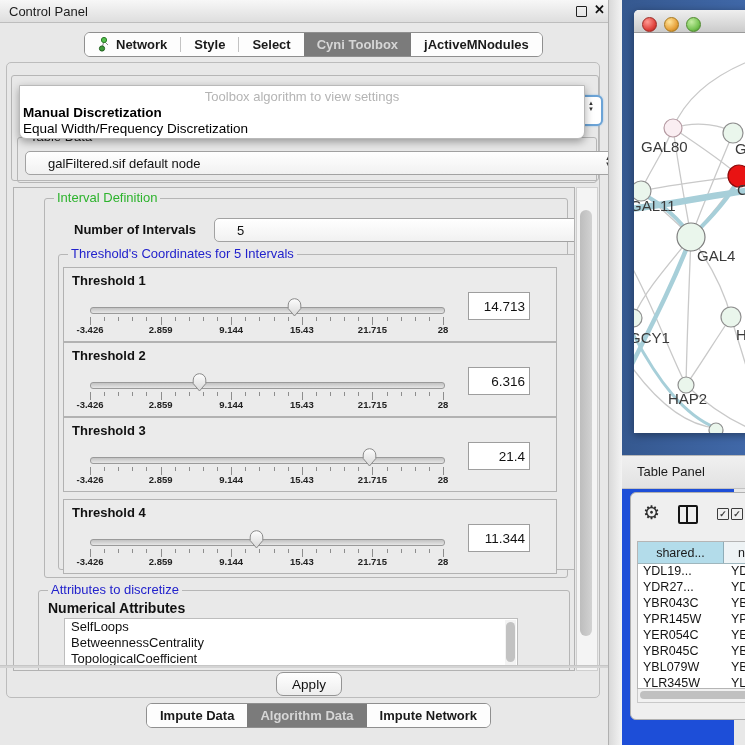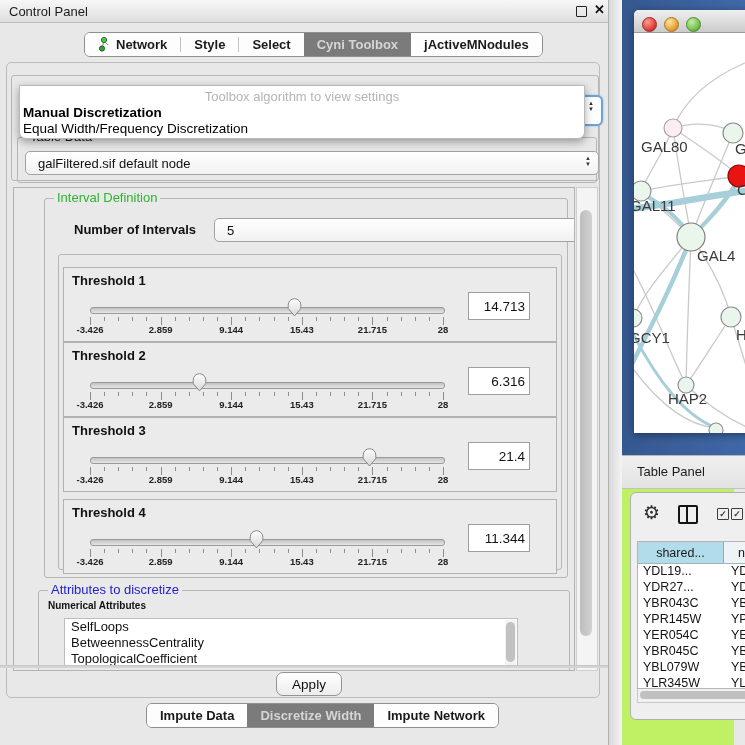--- a/index.html
+++ b/index.html
@@ -53,38 +53,38 @@
                  font-size:13px;color:#b4b4b4;}
   #alg-popup .opt{position:absolute;left:3px;font-size:13.5px;color:#000;white-space:nowrap;}
   #alg-popup .opt0{top:19px;font-weight:bold;}
   #alg-popup .opt1{top:35px;}
 
   
   #td-box{left:10px;top:74px;width:578px;height:44px;}
   #td-lab{left:20px;top:66px;color:#1a1a1a;}
   .combo{position:absolute;background:linear-gradient(#ffffff,#f1f1f1);
          border:1px solid #a2a2a2;border-radius:5px;font-size:13px;color:#111;
-         display:flex;align-items:center;padding:0 12px;}
+         display:flex;align-items:center;padding:0 22px;}
   #td-combo{left:18px;top:88px;width:548px;height:22px;}
 
   
   #inner-panel{left:6px;top:124px;width:560px;height:482px;background:#e9e9e9;
                border:1px solid #b2b2b2;overflow:hidden;}
   #v-scroll{left:569px;top:124px;width:20px;height:482px;background:#f4f4f4;
             border:1px solid #cfcfcf;}
   #v-scroll .thumb{position:absolute;left:3px;top:22px;width:12px;height:426px;
                    background:linear-gradient(90deg,#bdbdbd,#d2d2d2);border-radius:7px;}
 
   
   #int-box{left:30px;top:10px;width:522px;height:378px;}
   #int-lab{left:40px;top:2px;color:#2db32d;}
   #noi-label{left:60px;top:34px;font-size:13px;font-weight:bold;color:#111;}
   #noi-combo{left:200px;top:30px;width:348px;height:22px;}
 
-  #thr-box{left:44px;top:66px;width:502px;height:314px;background:#e9e9e9;}
+  #thr-box{left:44px;top:66px;width:502px;height:314px;background:#e9e9e9;padding-left:37px;}
   #thr-lab{left:54px;top:58px;color:#2222cc;}
 
   .tbox{position:absolute;left:4px;width:492px;height:73px;background:#ebebeb;
         border:1px solid #b2b2b2;}
   .tlabel{position:absolute;left:8px;top:5px;font-size:13px;font-weight:bold;color:#111;}
   .track{position:absolute;left:26px;top:39px;width:353px;height:5px;border:1px solid #9a9a9a;
          border-radius:3px;background:linear-gradient(#c2c2c2,#e6e6e6);}
   .thumb{position:absolute;top:30px;width:15px;height:19px;}
   .ticks{position:absolute;left:26px;top:49px;width:353px;height:9px;}
   .ticks i{position:absolute;top:0;width:1px;background:#8d8d8d;display:block;}
@@ -93,40 +93,40 @@
   .scale{position:absolute;left:26px;top:56px;width:353px;height:12px;}
   .scale span{position:absolute;transform:translateX(-50%);font-size:9.5px;
               font-weight:bold;color:#222;white-space:nowrap;}
   .tvalue{position:absolute;left:404px;top:24px;width:52px;height:26px;background:#fff;
           border:1px solid #9e9e9e;font-family:"Liberation Sans",sans-serif;
           font-size:13.5px;color:#111;text-align:right;padding:0 4px;}
 
   
   #attr-box{left:24px;top:402px;width:530px;height:90px;}
   #attr-lab{left:34px;top:394px;color:#2222cc;}
-  #num-lab{left:34px;top:412px;font-size:10px;font-weight:bold;color:#111;}
+  #num-lab{left:34px;top:412px;font-size:14px;font-weight:bold;color:#111;}
   #attr-list{left:50px;top:430px;width:452px;height:47px;background:#fff;
              border:1px solid #bdbdbd;overflow:hidden;}
   #attr-list .it{font-size:13px;color:#111;padding-left:6px;line-height:16px;white-space:nowrap;}
   #attr-scroll{position:absolute;right:1px;top:1px;width:11px;height:45px;background:#f3f3f3;}
   #attr-scroll .thumb{position:absolute;left:1px;top:2px;width:9px;height:40px;
                       background:#c2c2c2;border-radius:5px;}
 
   
   #apply-btn{left:269px;top:609px;width:64px;height:22px;background:linear-gradient(#ffffff,#ededed);
              border:1px solid #949494;border-radius:7px;font-size:13.5px;color:#111;
              display:flex;align-items:center;justify-content:center;}
   #hline{left:0;top:665px;width:608px;height:2px;background:#d4d4d4;border-top:1px solid #c6c6c6;}
 
   
   #divider{left:608px;top:0;width:14px;height:745px;background:linear-gradient(90deg,#d9d9d9,#f6f6f6);
            border-left:1px solid #b0b0b0;}
 
   
-  #right-pane{left:622px;top:0;width:112px;height:745px;background:#bef264;}
+  #right-pane{left:622px;top:0;width:112px;height:745px;background:#1d4ed8;}
   #net-area{left:0;top:0;width:123px;height:455px;background:linear-gradient(90deg,#35588f,#4068a8);}
   #net-window{left:12px;top:10px;width:120px;height:423px;background:#fff;
               border-radius:5px 5px 0 0;box-shadow:0 2px 8px rgba(0,0,0,.4);overflow:hidden;}
   #net-titlebar{position:absolute;left:0;top:0;width:100%;height:22px;
                 background:linear-gradient(#efefef,#cbcbcb);border-bottom:1px solid #9a9a9a;}
   .light{position:absolute;top:7px;width:13px;height:13px;border-radius:50%;}
   #light-red{left:8px;background:radial-gradient(circle at 35% 30%,#ff9a93,#e0443e 60%,#a21b16);border:1px solid #9c2a24;}
   #light-yellow{left:30px;background:radial-gradient(circle at 35% 30%,#ffe49a,#e8a33d 60%,#b07414);border:1px solid #a8791e;}
   #light-green{left:52px;background:radial-gradient(circle at 35% 30%,#c4eda2,#78c454 60%,#3f8a22);border:1px solid #4f8a2e;}
   #net-svg{position:absolute;left:0;top:22px;}
@@ -434,20 +434,21 @@
             <span style="left:0%">-3.426</span>
             <span style="left:20%">2.859</span>
             <span style="left:40%">9.144</span>
             <span style="left:80%">21.715</span>
             <span style="left:60%">15.43</span>
             <span style="left:100%">28</span>
           </div>
           <input class="tvalue" value="11.344" style="">
         </div>
       </div>
+      <span id="thr-lab" class="grouplab" style="background:#e9e9e9;">Threshold's Coordinates for 5 Intervals</span>
 
       <div id="attr-box" class="gbox"></div>
       <span id="attr-lab" class="grouplab" style="background:#e9e9e9;text-align:center;">Attributes to discretize</span>
       <span id="num-lab" class="abs">Numerical Attributes</span>
       <div id="attr-list" class="abs">
         <div class="it">SelfLoops</div>
         <div class="it">BetweennessCentrality</div>
         <div class="it">TopologicalCoefficient</div>
         <div id="attr-scroll">
             <div class="thumb"></div>
@@ -463,21 +464,21 @@
     </div>
   </div>
 
   <div id="hline" class="abs"></div>
 
   <div id="bottom-tabs" class="tabgroup">
     <div class="tab">
         <span>Impute Data</span>
       </div>
     <div class="tab active">
-        <span>Discretize Width</span>
+        <span>Algorithm Data</span>
       </div>
     <div class="tab">
         <span>Impute Network</span>
       </div>
   </div>
 </div>
 
 <div id="divider" class="abs"></div>
 
 <div id="right-pane" class="abs">

